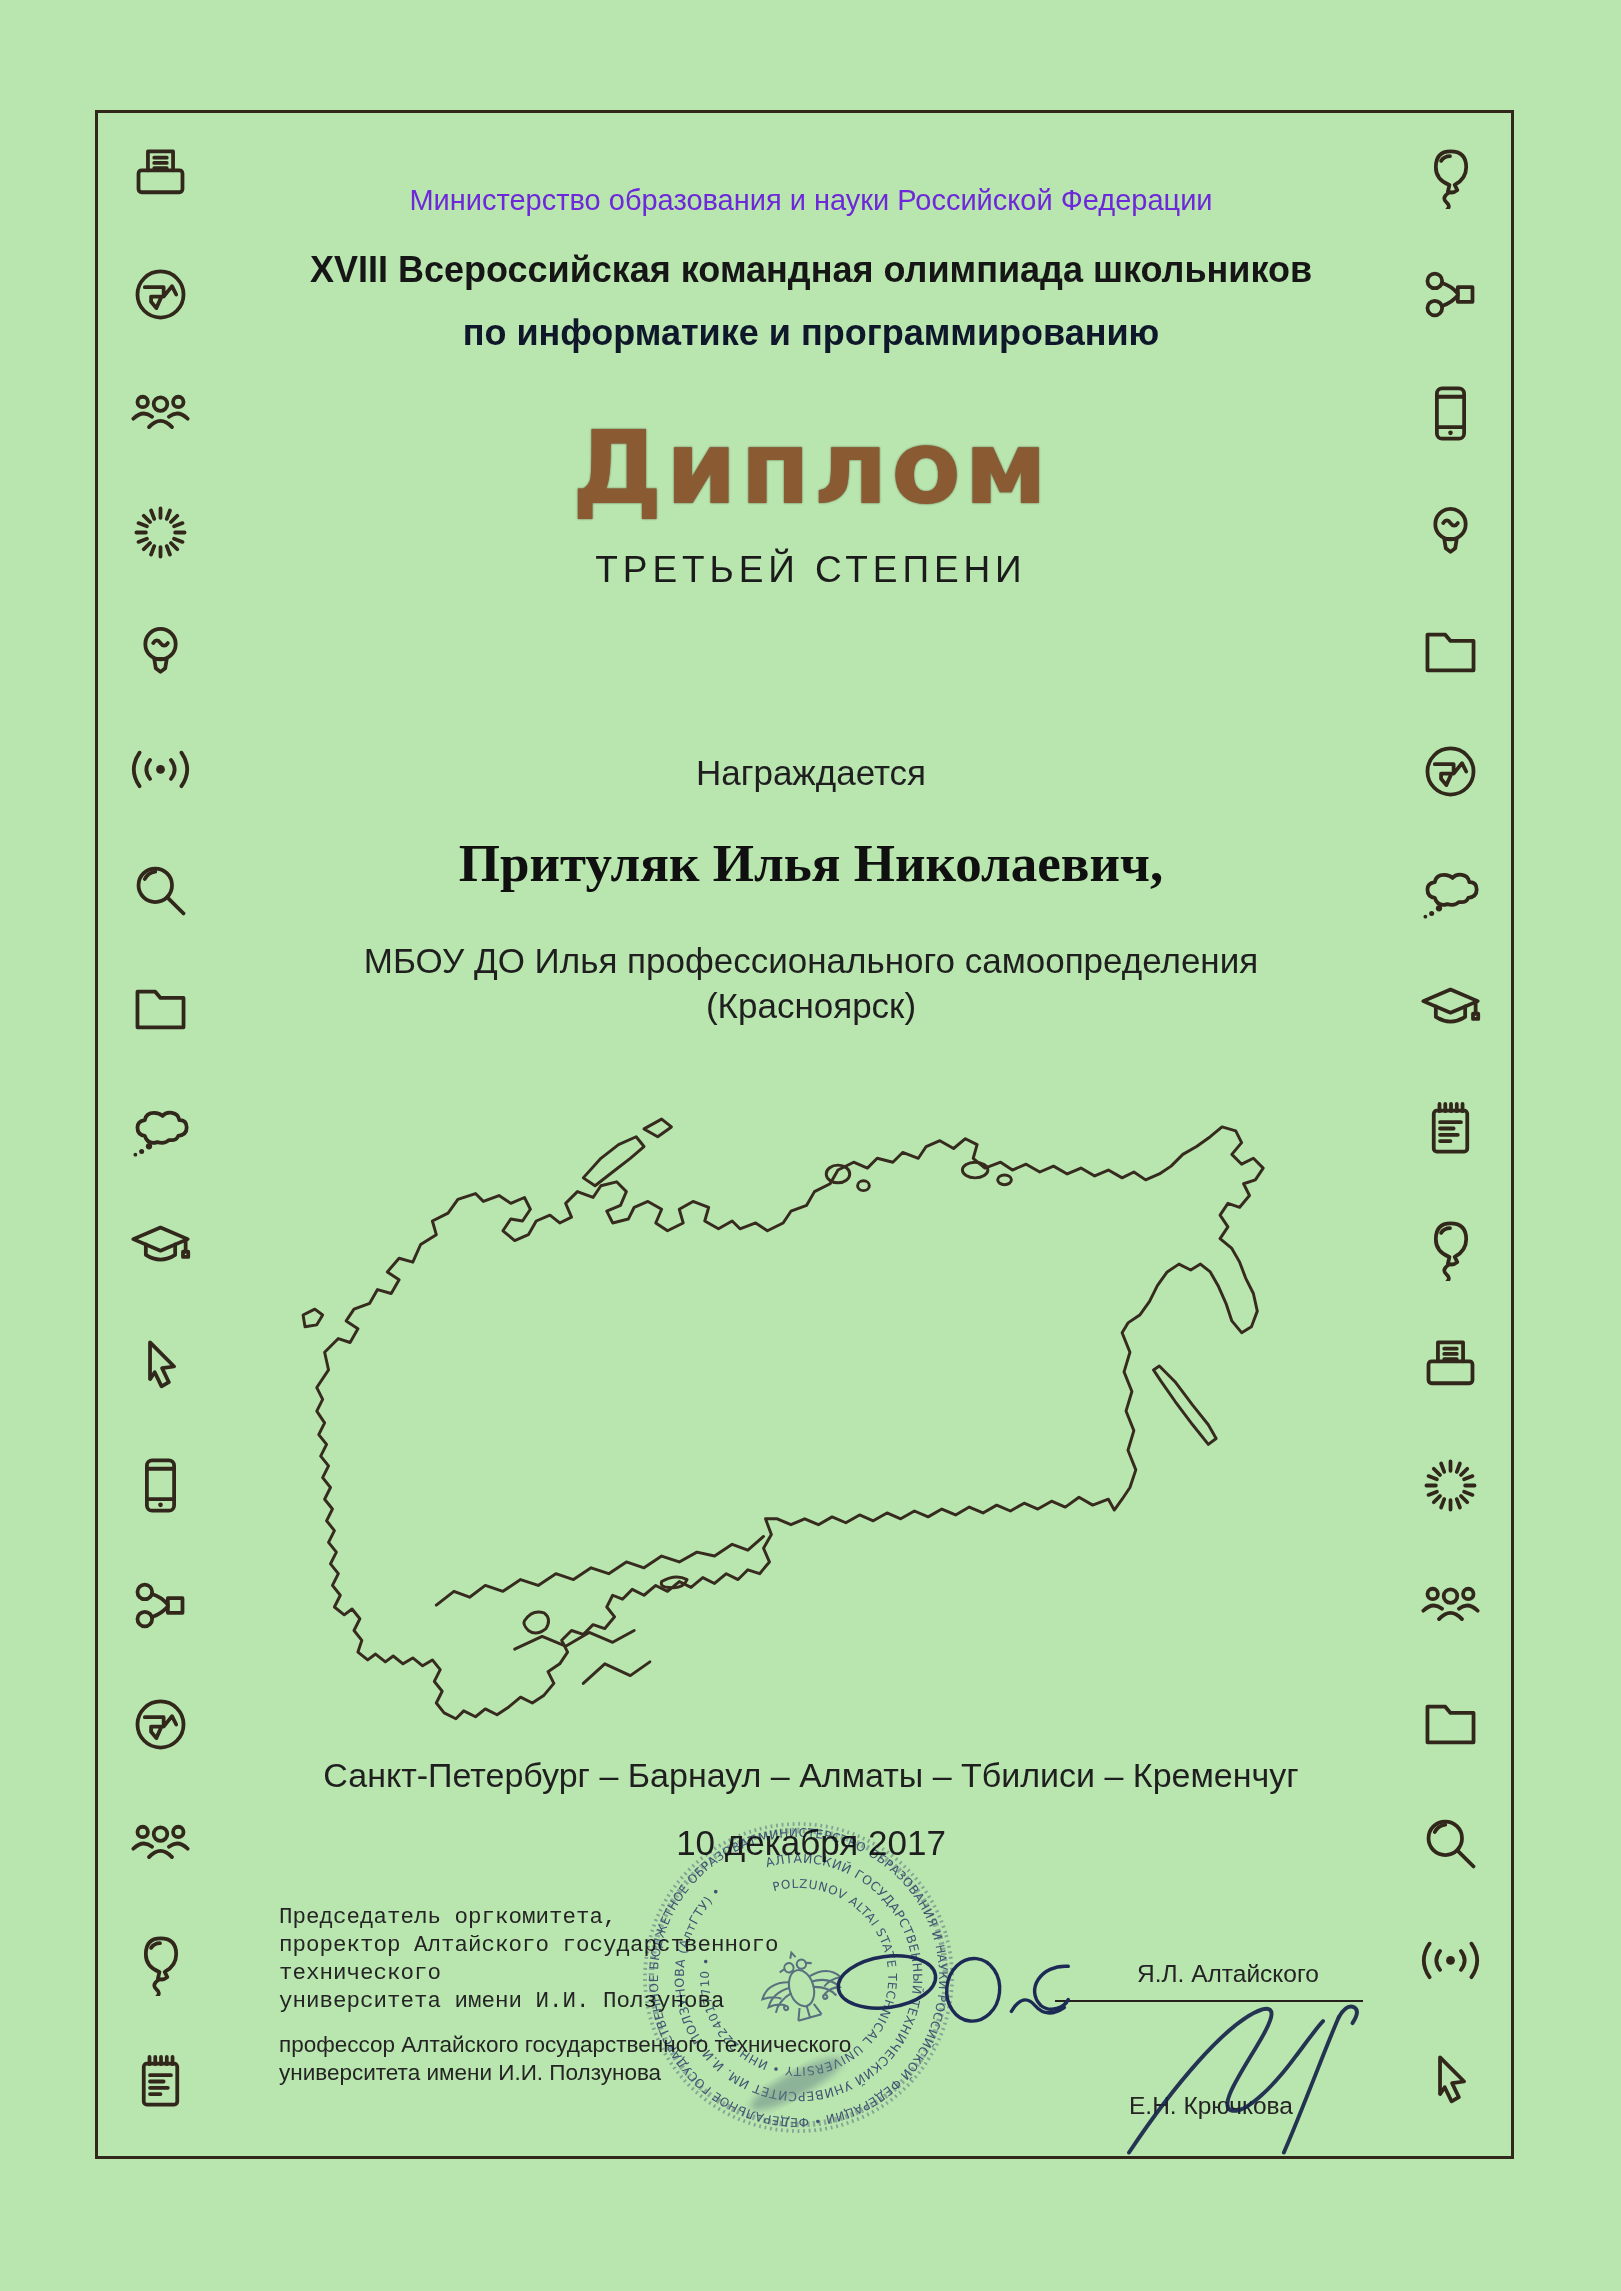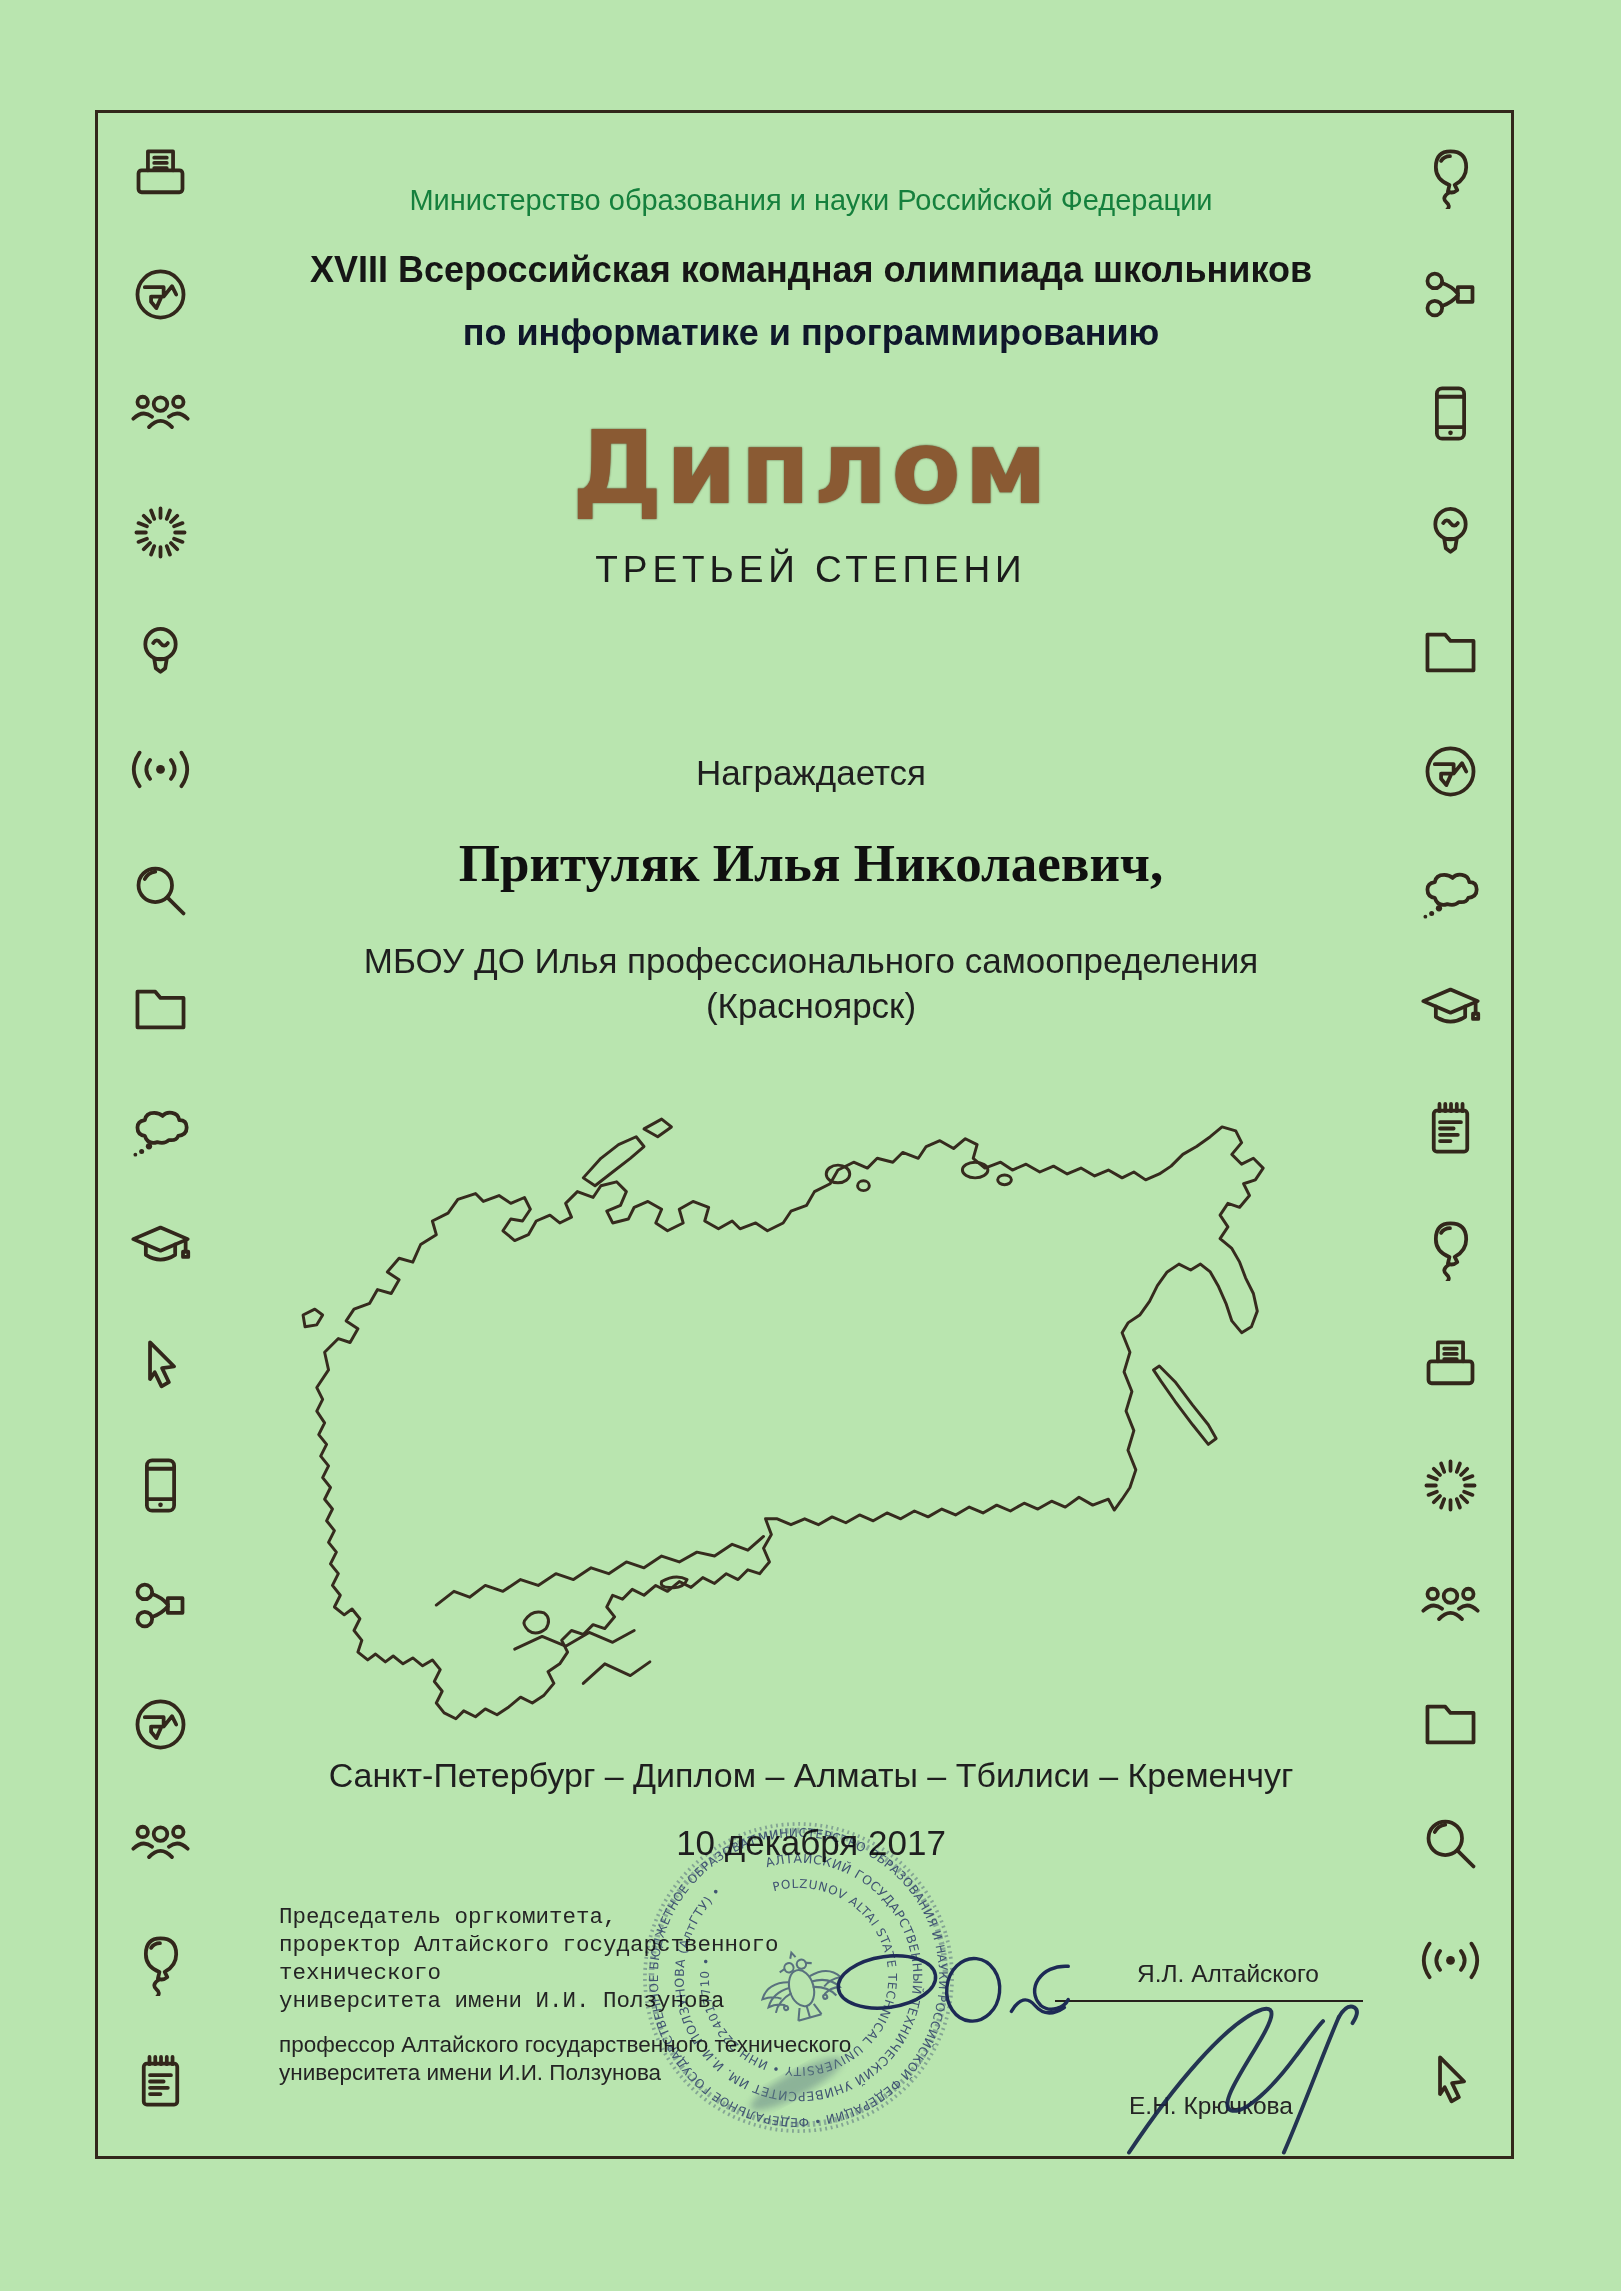--- a/index.html
+++ b/index.html
@@ -17,21 +17,21 @@
   }
   .icon-col{
     position:absolute;top:142px;height:1973px;width:71px;
     display:flex;flex-direction:column;justify-content:space-between;align-items:center;
   }
   .icon-col.left{left:125px;}
   .icon-col.right{left:1415px;}
   .bicon{width:67px;height:67px;display:block;color:#32271b;}
   .bicon svg{width:100%;height:100%;stroke:#32271b;fill:none;stroke-width:3.6;stroke-linecap:round;stroke-linejoin:round;}
   .cline{position:absolute;left:206px;width:1210px;text-align:center;white-space:nowrap;}
-  .t-ministry{top:184px;font-size:29px;color:#15803d;}
+  .t-ministry{top:184px;font-size:29px;color:#6d28d9;}
   .t-title1{top:249px;font-size:36px;font-weight:bold;color:#161616;}
   .t-title2{top:312px;font-size:36px;font-weight:bold;color:#0f172a;}
   .t-diplom{
     top:408px;font-size:102px;font-weight:bold;letter-spacing:2.9px;
     font-family:"DejaVu Sans", sans-serif;color:#8a5a33;
     text-shadow:0 0 2px rgba(52,28,8,.75);
   }
   .t-degree{top:549px;font-size:37px;letter-spacing:4.9px;font-family:Liberation Sans, sans-serif;color:#1b1b1b;}
   .t-award{top:753px;font-size:35px;}
   .t-name{top:833px;font-size:53px;font-weight:bold;font-family:"Liberation Serif", serif;color:#101010;}
@@ -275,21 +275,21 @@
     <ellipse cx="586" cy="112" rx="6" ry="5"></ellipse>
 
     <ellipse cx="700" cy="96" rx="13" ry="8"></ellipse>
     <ellipse cx="730" cy="106" rx="7" ry="5"></ellipse>
 
     <path d="M14 244 l12 -6 8 6 -6 10 -12 2 z"></path>
 
     <path d="M888 296 L904 312 922 336 938 356 946 370 938 376 922 356 904 332 890 312 882 300 Z"></path>
   </svg>
 
-  <div class="cline t-cities">Санкт-Петербург – Диплом – Алматы – Тбилиси – Кременчуг</div>
+  <div class="cline t-cities">Санкт-Петербург – Барнаул – Алматы – Тбилиси – Кременчуг</div>
   <div class="cline t-date">10 декабря 2017</div>
 
   <div class="sigblock first">
     <div>Председатель оргкомитета,</div>
     <div>проректор Алтайского государственного технического</div>
     <div>университета имени И.И. Ползунова</div>
   </div>
   <div class="sigblock second">
     <div>профессор Алтайского государственного технического</div>
     <div>университета имени И.И. Ползунова</div>

